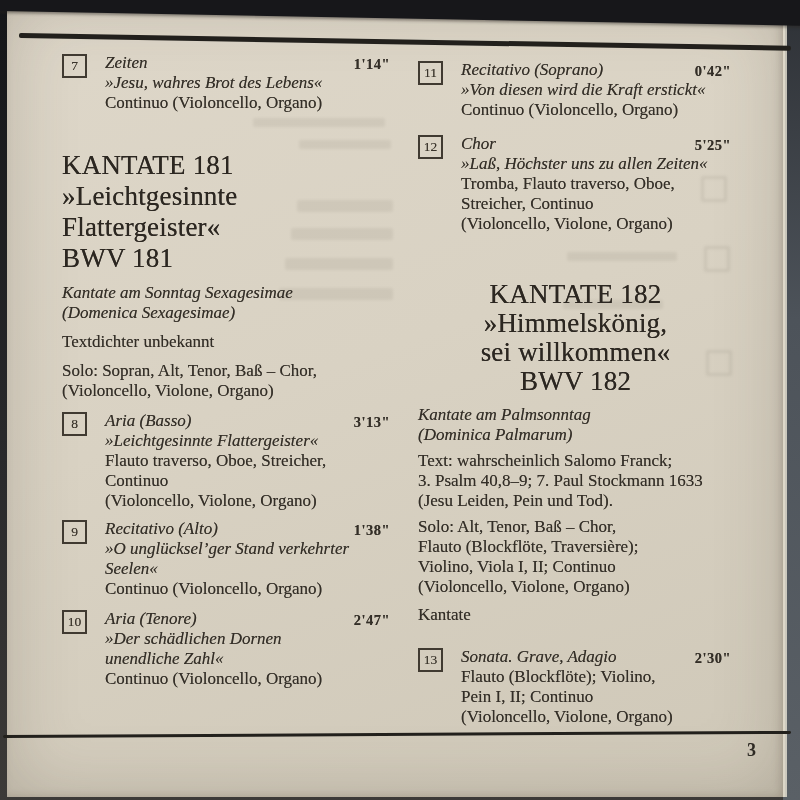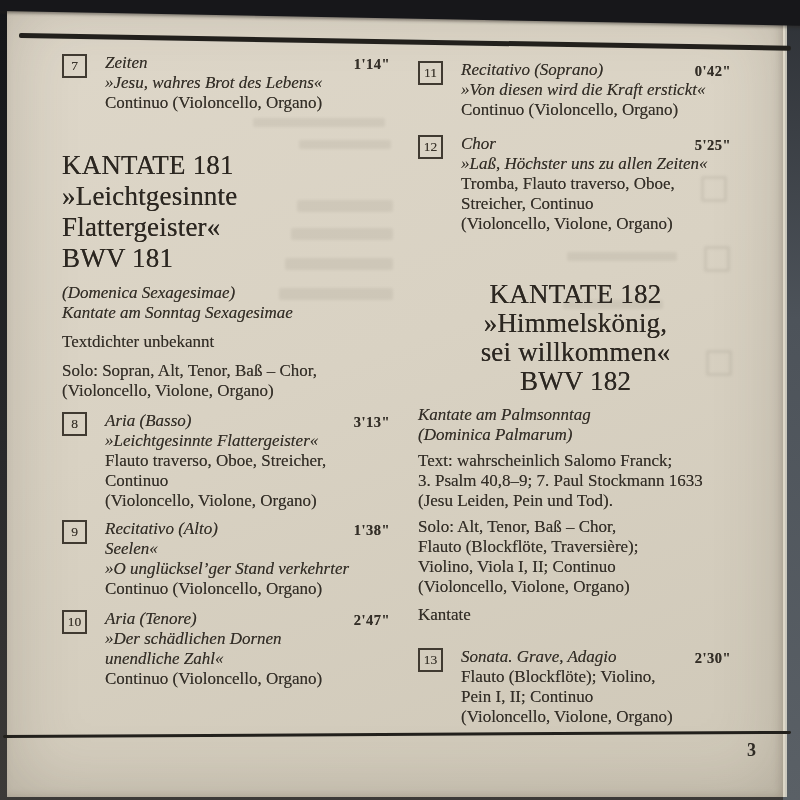--- a/index.html
+++ b/index.html
@@ -99,22 +99,22 @@
     </div>
 
     <div class="mt-k181">
       <div class="heading">
         <div class="line">KANTATE 181</div>
         <div class="line">»Leichtgesinnte</div>
         <div class="line">Flattergeister«</div>
         <div class="line">BWV 181</div>
       </div>
       <div class="mt9">
+        <div class="line occ">Kantate am Sonntag Sexagesimae</div>
         <div class="line occ">(Domenica Sexagesimae)</div>
-        <div class="line occ">Kantate am Sonntag Sexagesimae</div>
       </div>
       <div class="line mt9">Textdichter unbekannt</div>
       <div class="mt9">
         <div class="line">Solo: Sopran, Alt, Tenor, Baß – Chor,</div>
         <div class="line">(Violoncello, Violone, Organo)</div>
       </div>
     </div>
 
     <div class="track mt10">
       <span class="tnum">8</span>
@@ -127,22 +127,22 @@
       <div class="line">Continuo</div>
       <div class="line">(Violoncello, Violone, Organo)</div>
     </div>
 
     <div class="track mt8">
       <span class="tnum">9</span>
       <div class="thead">
         <span class="ttitle">Recitativo (Alto)</span>
         <span class="tdur">1'38"</span>
       </div>
+      <div class="line quote">»O unglücksel’ger Stand verkehrter</div>
       <div class="line quote">Seelen«</div>
-      <div class="line quote">»O unglücksel’ger Stand verkehrter</div>
       <div class="line">Continuo (Violoncello, Organo)</div>
     </div>
 
     <div class="track mt10">
       <span class="tnum">10</span>
       <div class="thead">
         <span class="ttitle">Aria (Tenore)</span>
         <span class="tdur">2'47"</span>
       </div>
       <div class="line quote">»Der schädlichen Dornen</div>

